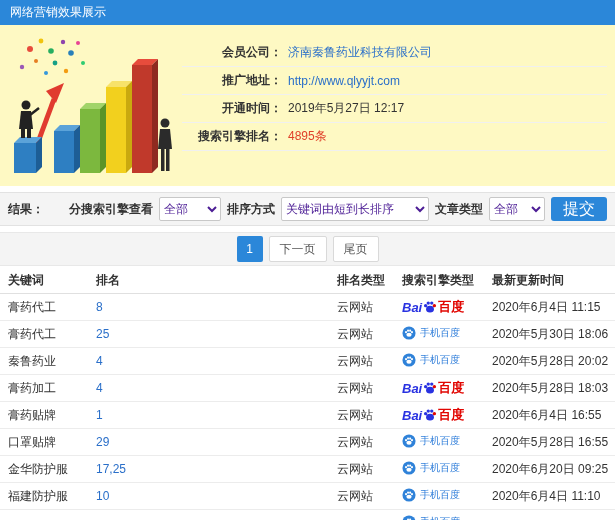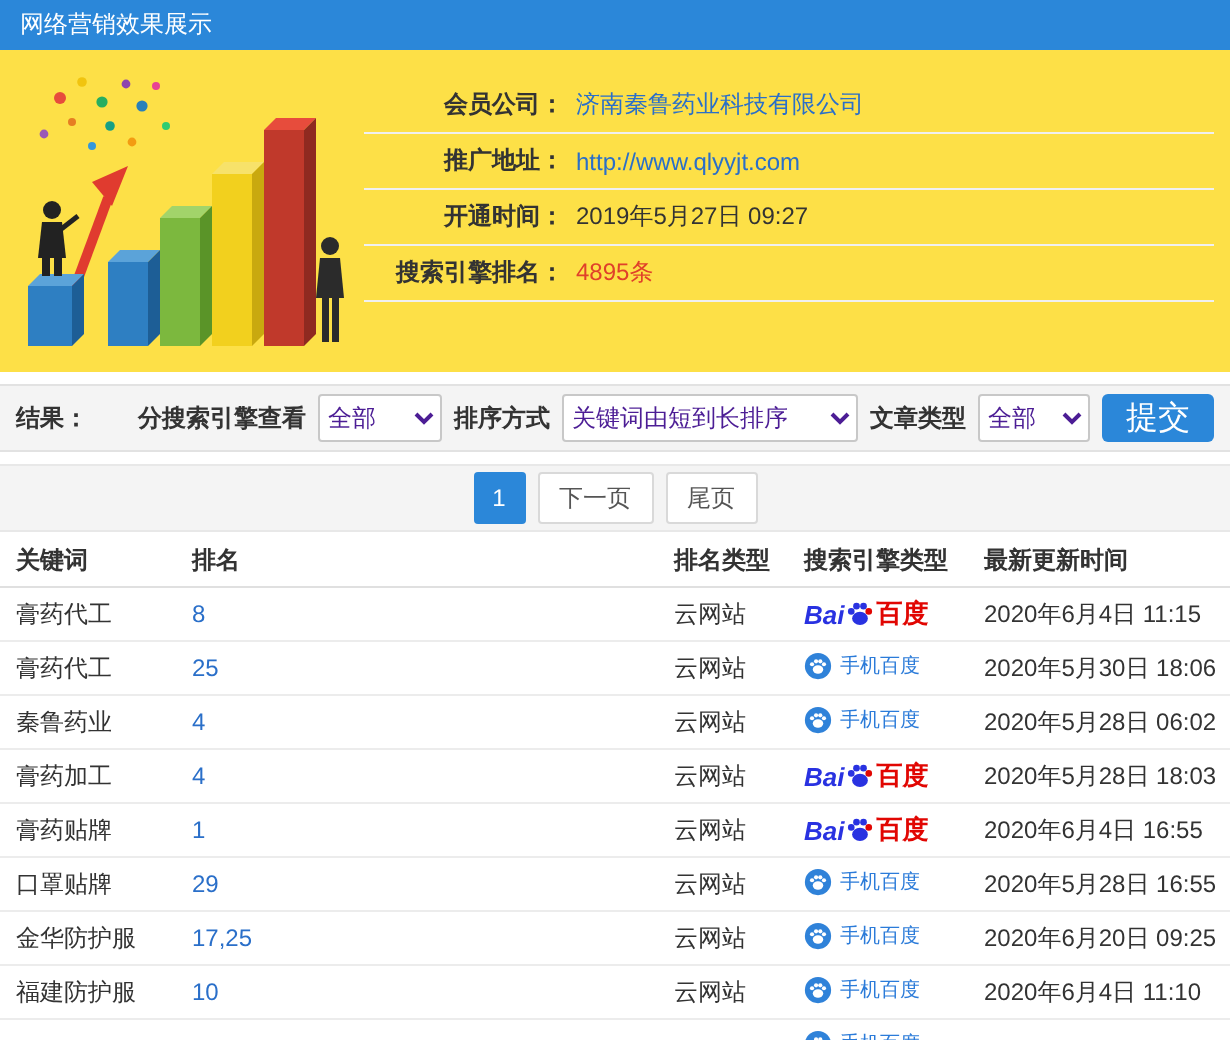--- a/index.html
+++ b/index.html
@@ -7,21 +7,21 @@
   body {
     background:#fff;
     font-family:"Liberation Sans","DejaVu Sans",sans-serif;
     font-size:12px; color:#333;
   }
   .topbar {
     height:25px; background:#2b87d9; color:#fff;
     line-height:25px; padding-left:10px; font-size:12px;
   }
   
-  .info-section { display:flex; padding:8px; height:161px; background:#fde047; }
+  .info-section { display:flex; padding:8px; height:161px; background:#fef9c3; }
   .illustration { width:168px; height:145px; flex:none; }
   .info-fields { flex:1; margin-left:6px; padding-top:6px; }
   .field-row { display:flex; align-items:center; height:28px; border-bottom:1px solid #f0f0f0; }
   .field-label { width:100px; text-align:right; color:#333; font-weight:bold; }
   .field-value { margin-left:6px; text-decoration:none; }
   .field-value.link { color:#2a6fc9; cursor:pointer; }
   .field-value.plain { color:#333; }
   .field-value.highlight { color:#e0402a; }
   
   .filter-bar {
@@ -133,21 +133,21 @@
     <div class="field-row">
       <span class="field-label">会员公司：</span>
       <a class="field-value link">济南秦鲁药业科技有限公司</a>
     </div>
     <div class="field-row">
       <span class="field-label">推广地址：</span>
       <a class="field-value link">http://www.qlyyjt.com</a>
     </div>
     <div class="field-row">
       <span class="field-label">开通时间：</span>
-      <span class="field-value plain">2019年5月27日 09:27</span>
+      <span class="field-value plain">2019年5月27日 12:17</span>
     </div>
     <div class="field-row">
       <span class="field-label">搜索引擎排名：</span>
       <span class="field-value highlight">4895条</span>
     </div>
   </div>
 </div>
 
 <div class="filter-bar">
   <span class="result-label">结果：</span>
@@ -234,21 +234,21 @@
           <circle cx="8" cy="8" r="7.5" fill="#2f82d9"></circle>
           <ellipse cx="8" cy="10" rx="3" ry="2.4" fill="#fff"></ellipse>
           <circle cx="4.6" cy="7" r="1.2" fill="#fff"></circle>
           <circle cx="6.9" cy="5.3" r="1.2" fill="#fff"></circle>
           <circle cx="9.3" cy="5.3" r="1.2" fill="#fff"></circle>
           <circle cx="11.4" cy="7" r="1.2" fill="#fff"></circle>
         </svg>
         <span>手机百度</span>
       </span>
     </div>
-    <div class="c col-time">2020年5月28日 06:02</div>
+    <div class="c col-time">2020年5月28日 20:02</div>
   </div>
       <div class="trow">
     <div class="c col-kw">膏药加工</div>
     <div class="c col-rank"><span class="rank-link">4</span></div>
     <div class="c col-rtype">云网站</div>
     <div class="c col-engine">
       <span class="baidu-logo" style="display: inline-flex;">
         <span class="bai">Bai</span>
         <svg width="14" height="14" viewBox="0 0 16 16">
           <ellipse cx="8" cy="10.5" rx="4.5" ry="3.8" fill="#2932e1"></ellipse>

